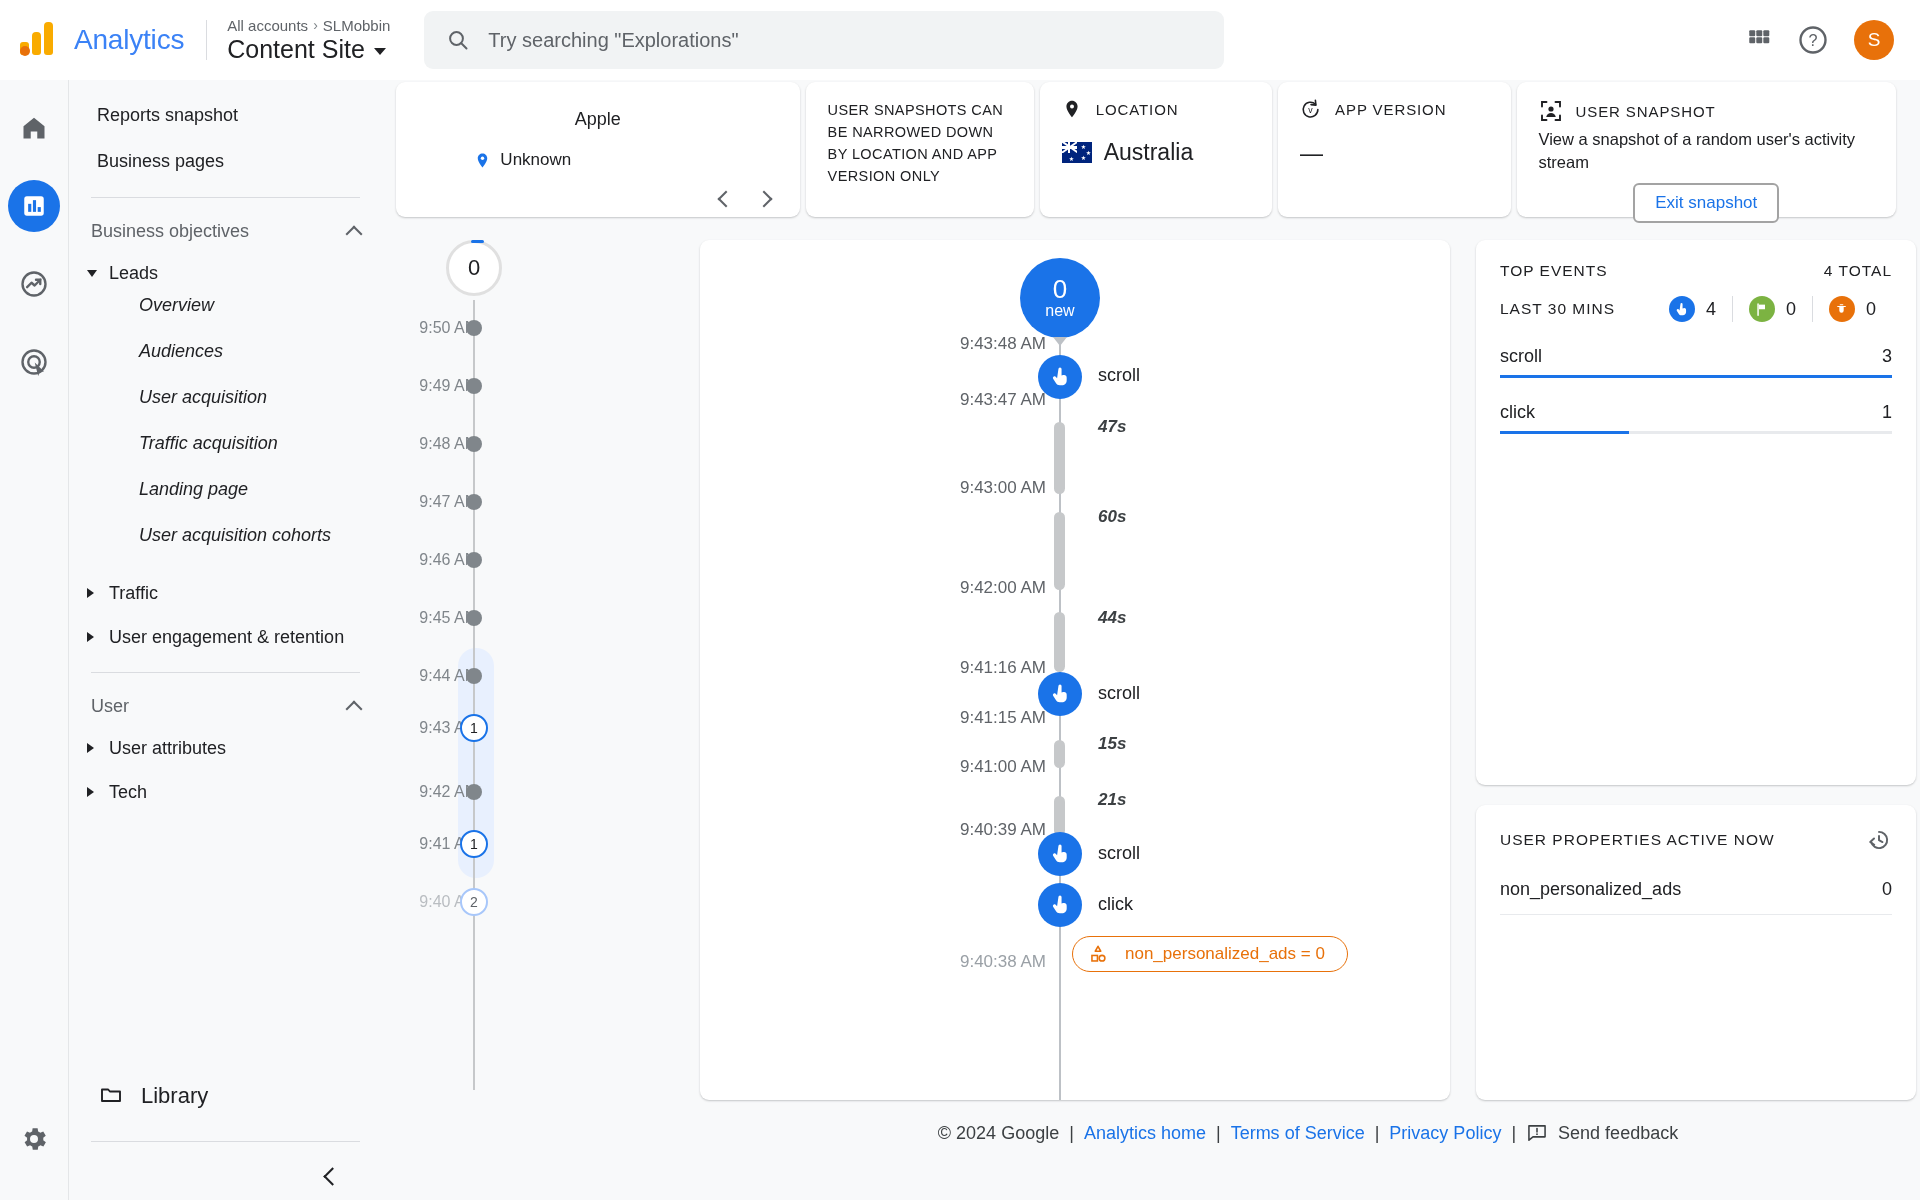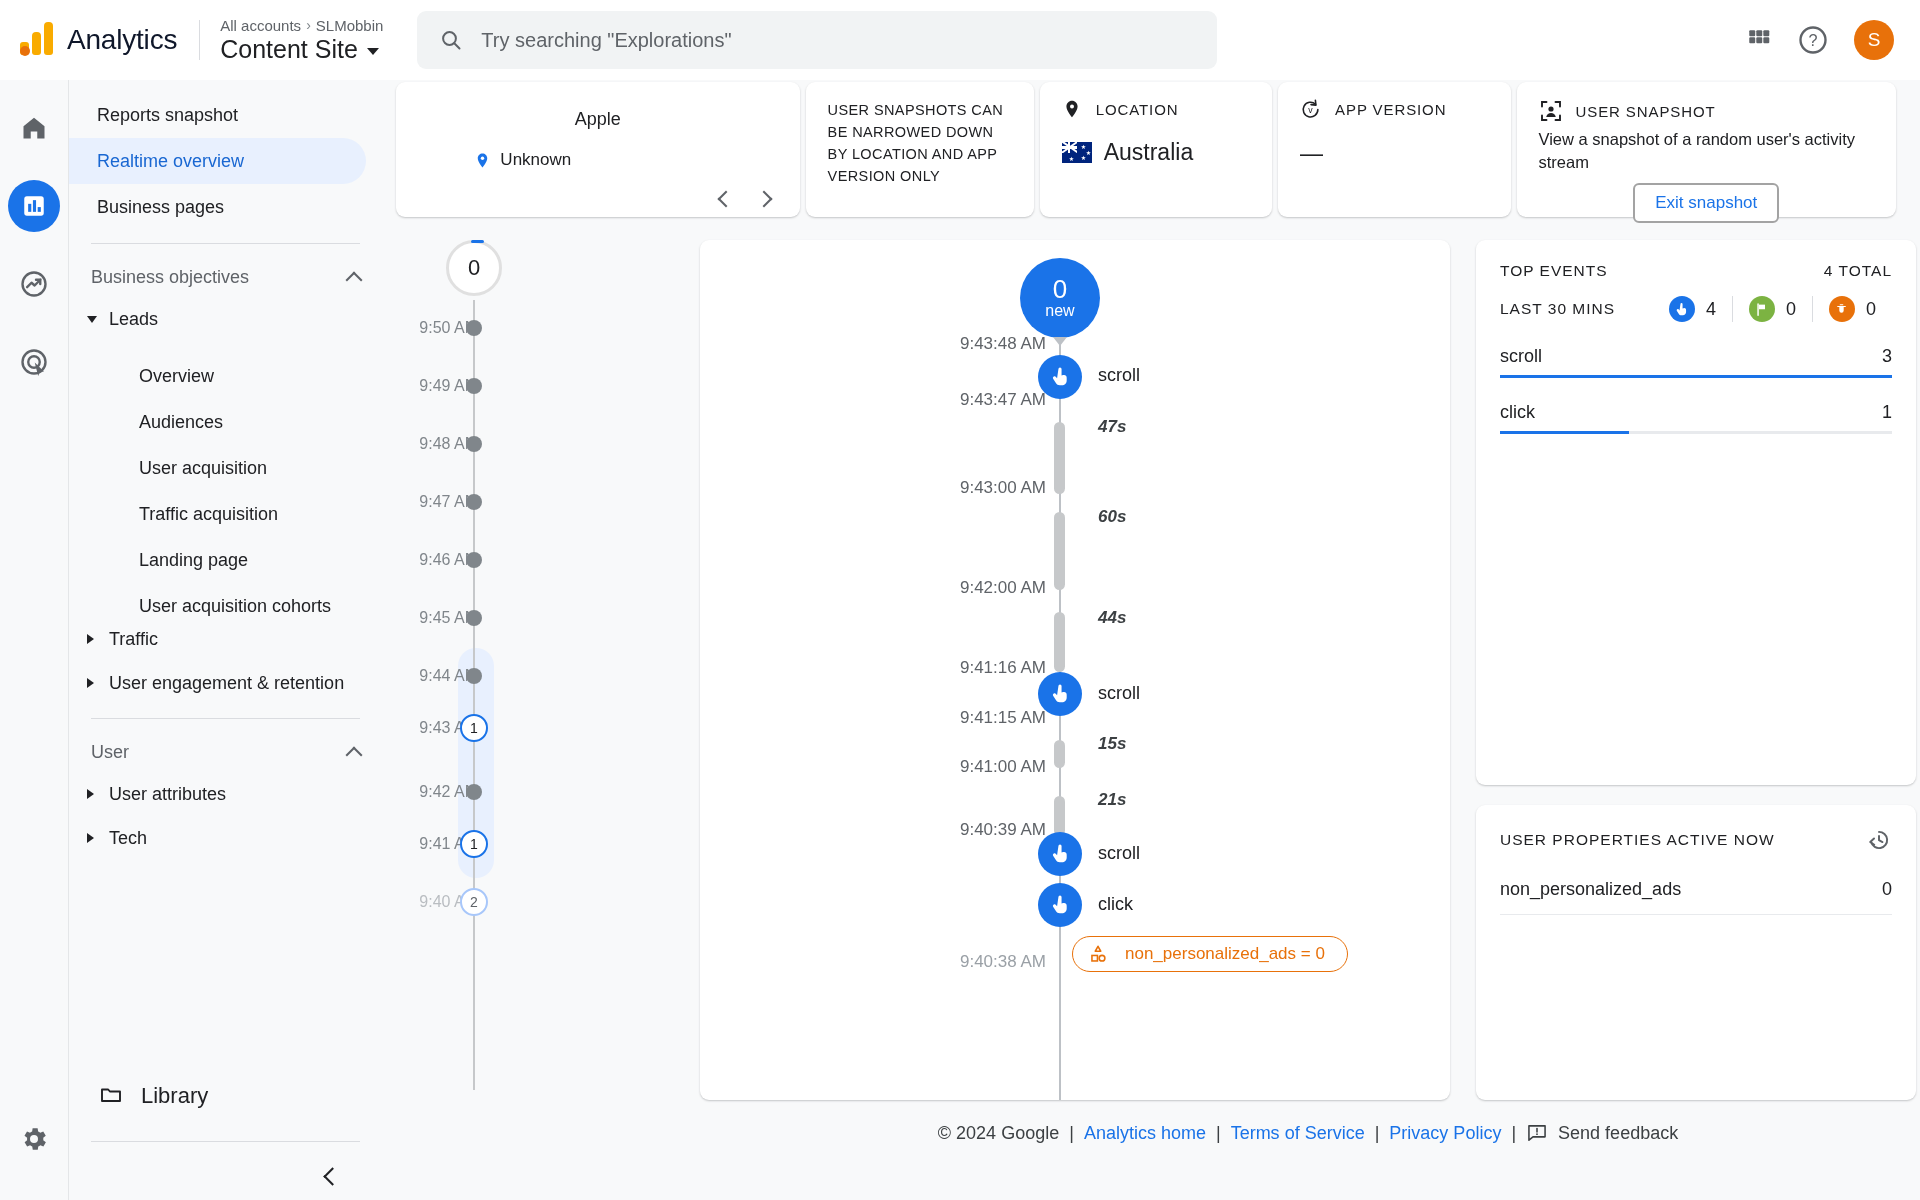--- a/index.html
+++ b/index.html
@@ -16,21 +16,21 @@
     position: absolute; top: 0; left: 0; width: 1920px; height: 80px;
     background: #fff; display: flex; align-items: center; z-index: 30;
   }
   .ga-logo { margin-left: 18px; width: 38px; height: 38px; position: relative; }
   .ga-logo i { position: absolute; bottom: 4px; border-radius: 3px; display:block; }
   .ga-logo i.b1 { left: 2px;  width: 9px; height: 13px; background: #f9ab00; }
   .ga-logo i.b2 { left: 14px; width: 9px; height: 23px; background: #f9ab00; border-radius:4px 4px 3px 3px;}
   .ga-logo i.b3 { left: 26px; width: 9px; height: 33px; background: #f9ab00; border-radius:4px 4px 3px 3px;}
   .ga-logo i.dot { left: 2px; bottom: 3px; width: 10px; height: 10px; border-radius: 50%; background: #e8710a; }
   .brand-name {
-    font-size: 28px; color: #0f172a; margin-left: 11px; letter-spacing: -0.2px;
+    font-size: 28px; color: #3b82f6; margin-left: 18px; letter-spacing: -0.2px;
     font-weight: 400;
   }
   .topbar-divider { width: 1px; height: 40px; background: #dadce0; margin: 0 20px 0 22px; }
   .acct-block { display:flex; flex-direction: column; justify-content:center; }
   .acct-crumb { font-size: 15px; color: #5f6368; display:flex; align-items:center; gap:5px; }
   .acct-crumb .sep { font-size: 14px; color:#80868b; }
   .acct-prop { font-size: 25px; color: #202124; display:flex; align-items:center; gap:9px; margin-top:1px;}
   .caret-dn {
     width:0;height:0;border-left:6px solid transparent;border-right:6px solid transparent;
     border-top:7px solid #202124; margin-top:5px;
@@ -75,21 +75,21 @@
   }
   .chev-up { width: 12px; height: 12px; border-left: 2px solid #5f6368; border-top: 2px solid #5f6368;
              transform: rotate(45deg); margin-bottom: -5px; }
   .nav-sub {
     height: 44px; display: flex; align-items: center; font-size: 18px; color: #202124;
     padding-left: 40px; position: relative;
   }
   .nav-sub .tri { position:absolute; left: 18px; width:0;height:0; }
   .tri-right { border-top:5px solid transparent;border-bottom:5px solid transparent;border-left:7px solid #202124; }
   .tri-down  { border-left:5px solid transparent;border-right:5px solid transparent;border-top:7px solid #202124; }
-  .nav-leaf { height: 46px; display:flex; align-items:flex-end; font-size: 18px; color:#202124; padding-left: 70px; }
+  .nav-leaf { height: 46px; display:flex; align-items:flex-start; font-size: 18px; color:#202124; padding-left: 70px; font-style: italic; }
   .library-row { position:absolute; bottom: 58px; left:0; width: 100%; }
   .library-item { height: 46px; display:flex; align-items:flex-start; gap: 18px; padding-left: 30px; font-size: 22px; color:#202124;}
   .library-sep { height:1px; background:#dadce0; margin: 12px 28px 0 22px; }
   .collapse-btn { position:absolute; bottom: 8px; right: 42px; width:32px;height:32px;display:flex;align-items:center;justify-content:center;}
   .chev-left { width: 13px; height: 13px; border-left: 2.6px solid #202124; border-bottom: 2.6px solid #202124; transform: rotate(45deg); margin-left:4px; }
 
   
   .cards {
     position: absolute; top: 82px; left: 396px; width: 1500px; height: 135px;
     display: flex; gap: 6px;
@@ -303,23 +303,20 @@
     <div class="rail-gear">
       <svg width="30" height="30" viewBox="0 0 24 24">
         <path d="M19.4 13a7.6 7.6 0 0 0 0-2l2-1.6-2-3.4-2.4 1a7.6 7.6 0 0 0-1.7-1l-.4-2.6H10.9l-.4 2.6a7.6 7.6 0 0 0-1.7 1l-2.4-1-2 3.4L6.5 11a7.6 7.6 0 0 0 0 2l-2 1.6 2 3.4 2.4-1a7.6 7.6 0 0 0 1.7 1l.4 2.6h4l.4-2.6a7.6 7.6 0 0 0 1.7-1l2.4 1 2-3.4zM12 15.2A3.2 3.2 0 1 1 15.2 12 3.2 3.2 0 0 1 12 15.2z" fill="#5f6368"></path>
       </svg>
     </div>
   </div>
 
   <div class="sidenav">
     <div class="nav-link">
       <span>Reports snapshot</span>
-    </div>
-    <div class="nav-link sel">
-      <span>Realtime overview</span>
     </div>
     <div class="nav-link">
       <span>Business pages</span>
     </div>
     <div class="nav-sep"></div>
 
     <div class="nav-group">
       <span>Business objectives</span>
       <span class="chev-up"></span>
     </div>

